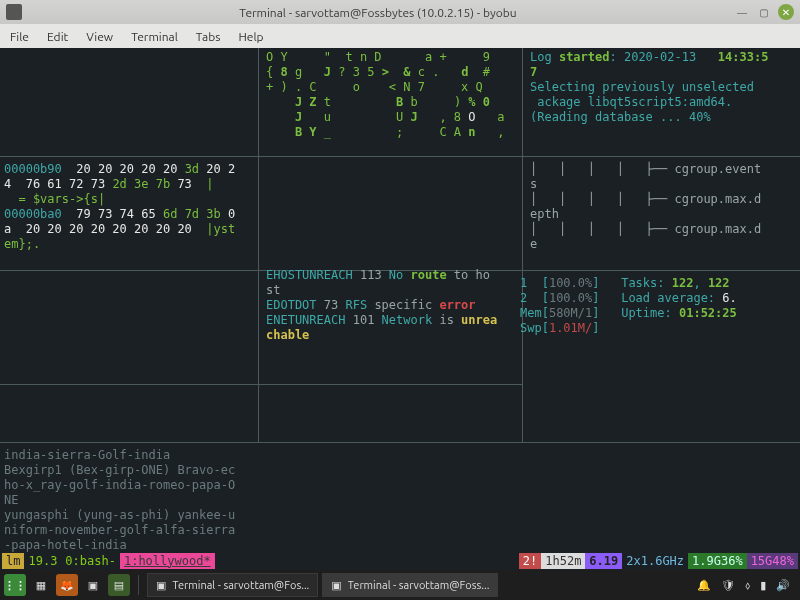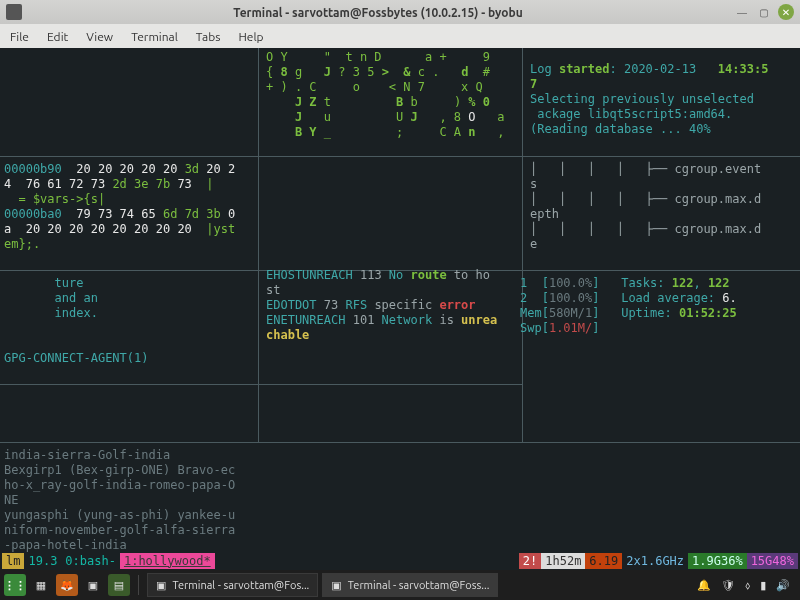--- a/index.html
+++ b/index.html
@@ -13,21 +13,21 @@
 }
 .titlebar {
   height: 24px;
   background: linear-gradient(#d4d4d2, #c8c8c6);
   display: flex; align-items: center;
   padding: 0 6px;
   font-family: "Ubuntu", sans-serif;
   font-size: 12px; color: #3a3a3a;
 }
 .titlebar .icon { width: 16px; height: 16px; margin-right: 6px; background: #555; border-radius: 2px; }
-.titlebar .title { flex: 1; text-align: center; font-weight: bold; }
+.titlebar .title { flex: 1; text-align: center; font-weight: normal; }
 .winbtn { width: 16px; height: 16px; margin-left: 6px; border-radius: 8px; display: flex; align-items: center; justify-content: center; font-size: 10px; cursor: pointer; }
 .winbtn.min, .winbtn.max { color: #555; }
 .winbtn.close { background: #7fa644; color: #fff; }
 .menubar {
   height: 24px; background: #e6e6e4;
   display: flex; align-items: center; padding: 0 10px; gap: 18px;
   font-family: "Ubuntu", sans-serif; font-size: 12px; color: #333;
 }
 .menubar span { cursor: pointer; }
 .term {
@@ -50,24 +50,24 @@
 .white { color: #e8e8e8; }
 .dim { color: #6a7a7f; }
 .grey { color: #9aa5a8; }
 
 .statusbar {
   position: absolute; bottom: 0; left: 0; right: 0;
   height: 18px; display: flex; align-items: center;
   font-size: 12px; background: #1a2023; padding: 0 2px;
 }
 .sb-chip { padding: 0 4px; height: 16px; display: inline-flex; align-items: center; }
-.sb-grey { color: #14b8a6; }
+.sb-grey { color: #84cc16; }
 .sb-red { background: #c24b4b; color: #fff; }
 .sb-white { background: #dcdcdc; color: #333; }
-.sb-yellow { background: #c2410c; color: #222; }
+.sb-yellow { background: #8b5cf6; color: #222; font-weight: bold; }
 .sb-bluebg { color: #6fb8e0; }
 .sb-green { background: #2a7a2a; color: #cfe; }
 .sb-purple { background: #5a3a7a; color: #e6d; }
 .sb-time { color: #ccc; margin-left: auto; padding: 0 4px; }
 
 .taskbar {
   height: 30px; background: #1e1e1e;
   display: flex; align-items: center; padding: 0 4px; gap: 4px;
   font-family: "Ubuntu", sans-serif; font-size: 11px; color: #ddd;
 }
@@ -110,21 +110,21 @@
 
   <div class="pane" style="left:262px; top:0; width:258px">
     <pre><span class="green">O Y     "  t n D      a +     9</span>
 <span class="green">{ </span><span class="bgreen">8</span><span class="green"> g   </span><span class="bgreen">J</span><span class="green"> ? 3 5 </span><span class="bgreen">&gt;</span><span class="green">  </span><span class="bgreen">&amp;</span><span class="green"> c .   </span><span class="bgreen">d</span><span class="green">  #</span>
 <span class="green">+ ) . C     o    &lt; N 7     x Q</span>
 <span class="green">    </span><span class="bgreen">J Z</span><span class="green"> t         </span><span class="bgreen">B</span><span class="green"> b     ) </span><span class="bgreen">%</span><span class="green"> </span><span class="bgreen">0</span>
 <span class="green">    </span><span class="bgreen">J</span><span class="green">   u         U </span><span class="bgreen">J</span><span class="green">   , 8 </span><span class="white">O</span><span class="green">   a</span>
 <span class="green">    </span><span class="bgreen">B Y</span><span class="green"> _         ;     C A </span><span class="bgreen">n</span><span class="green">   ,</span></pre>
   </div>
 
-  <div class="pane" style="left:526px; top:12px; width:272px">
+  <div class="pane" style="left:526px; top:0; width:272px">
     <pre><span class="cyan">Log </span><span class="bgreen">started</span><span class="cyan">: 2020-02-13   </span><span class="bgreen">14:33:5</span>
 <span class="bgreen">7</span>
 <span class="cyan">Selecting previously unselected</span>
 <span class="cyan"> ackage libqt5script5:amd64.</span>
 <span class="cyan">(Reading database ... 40%</span></pre>
   </div>
 
   <div class="pane" style="left:0; top:112px; width:256px">
     <pre><span class="cyan">00000b90</span><span class="white">  20 20 20 20 20 </span><span class="green">3d</span><span class="white"> 20 2</span>
 <span class="white">4  76 61 72 73 </span><span class="green">2d 3e 7b</span><span class="white"> 73  </span><span class="green">|</span>
@@ -136,28 +136,20 @@
 
   <div class="pane" style="left:526px; top:112px; width:272px">
     <pre><span class="grey">│   │   │   │   ├── cgroup.event</span>
 <span class="grey">s</span>
 <span class="grey">│   │   │   │   ├── cgroup.max.d</span>
 <span class="grey">epth</span>
 <span class="grey">│   │   │   │   ├── cgroup.max.d</span>
 <span class="grey">e</span></pre>
   </div>
 
-  <div class="pane" style="left:0; top:226px; width:256px">
-    <pre>       <span class="cyan">ture</span>
-       <span class="cyan">and an</span>
-       <span class="cyan">index.</span>
-
-
-<span class="cyan">GPG-CONNECT-AGENT(1)</span></pre>
-  </div>
 
   <div class="pane" style="left:262px; top:218px; width:258px">
     <pre><span class="cyan">EHOSTUNREACH</span><span class="grey"> 113 </span><span class="cyan">No</span><span class="grey"> </span><span class="bgreen">route</span><span class="grey"> to ho</span>
 <span class="grey">st</span>
 <span class="cyan">EDOTDOT</span><span class="grey"> 73 </span><span class="cyan">RFS</span><span class="grey"> specific </span><span class="bred">error</span>
 <span class="cyan">ENETUNREACH</span><span class="grey"> 101 </span><span class="cyan">Network</span><span class="grey"> is </span><span class="byellow">unrea</span>
 <span class="byellow">chable</span></pre>
   </div>
 
   <div class="pane" style="left:516px; top:226px; width:272px">

